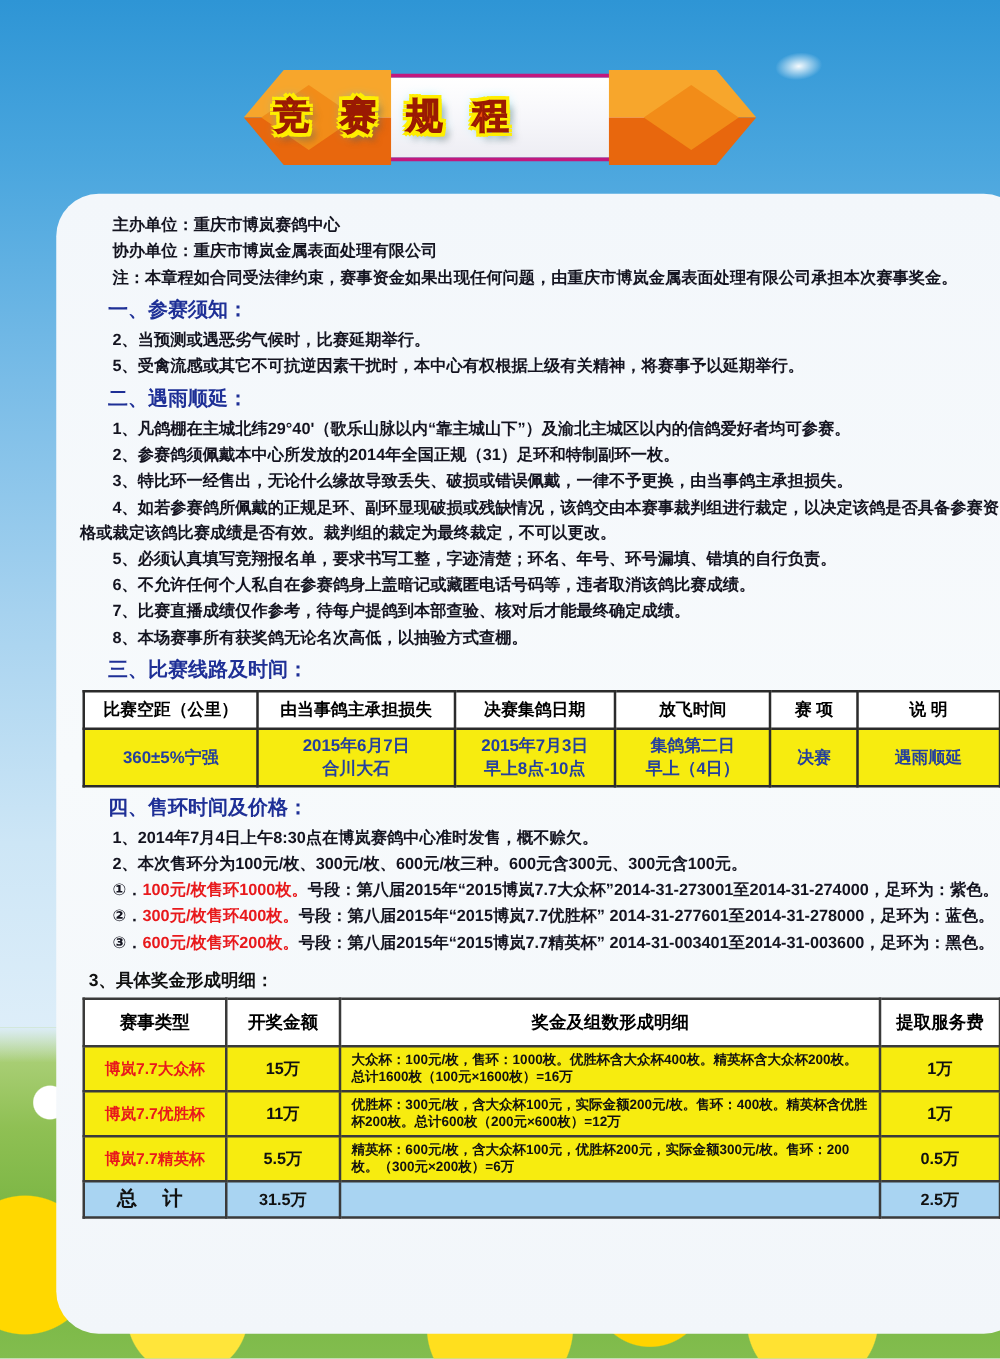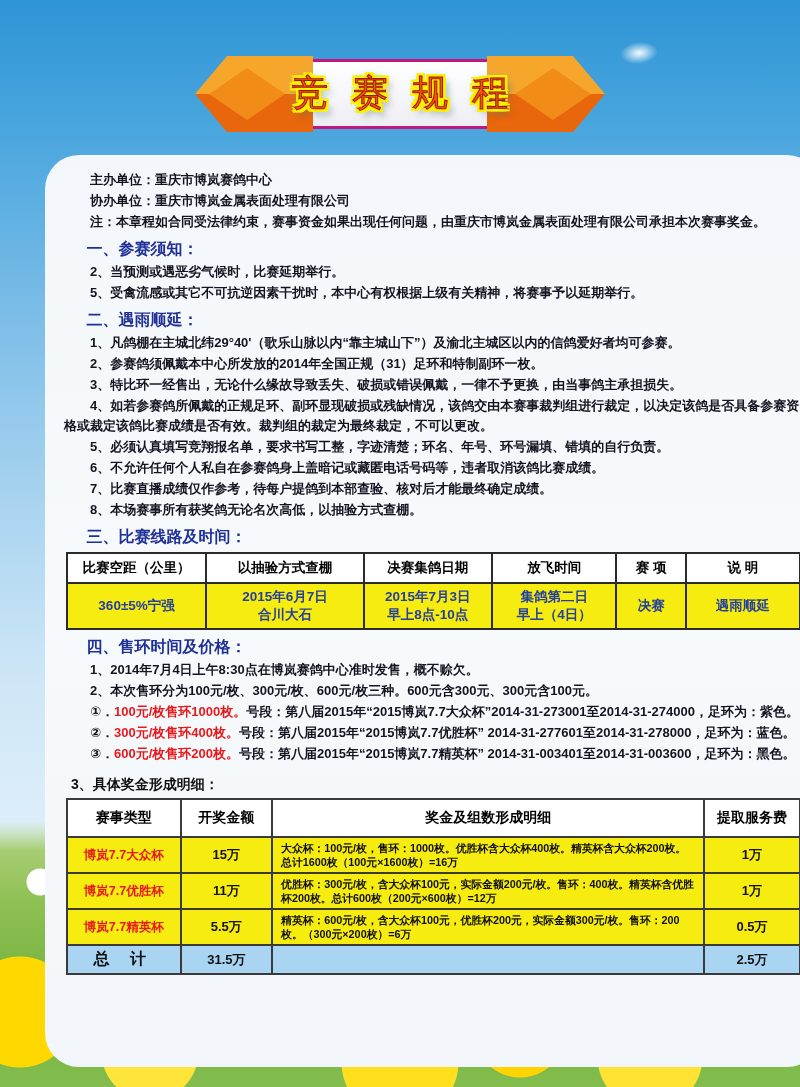--- a/index.html
+++ b/index.html
@@ -27,21 +27,21 @@
   .banner-band {
     position:absolute; left:52px; right:52px; top:3px; bottom:3px;
     background:linear-gradient(180deg,#ffffff 0%,#f6f6fa 55%,#ededf3 100%);
     border-top:3px solid #c2187e; border-bottom:3px solid #c2187e;
   }
   .cap { position:absolute; top:0; width:118px; height:76px; }
   .cap.left  { left:0; }
   .cap.right { right:0; transform:scaleX(-1); }
   .banner-title {
     position:absolute; left:0; right:0; top:50%; transform:translateY(-52%);
-    text-align:center; font-size:36px; font-weight:normal;
+    text-align:left; font-size:29px; font-weight:bold;
     letter-spacing:24px; padding-left:24px;
     color:#f2560e; -webkit-text-stroke:1px #9a1a02;
     text-shadow:
       -3px -3px 0 #ffee00, 3px -3px 0 #ffee00, -3px 3px 0 #ffee00, 3px 3px 0 #ffee00,
       0 -3px 0 #ffee00, 0 3px 0 #ffee00, -3px 0 0 #ffee00, 3px 0 0 #ffee00,
       0 0 9px #35d6f0, 5px 6px 6px rgba(70,70,70,.55);
     white-space:nowrap;
   }
 
   
@@ -165,21 +165,21 @@
         <col style="width:19%">
           <col style="width:21.5%">
           <col style="width:17.5%">
         <col style="width:17%">
           <col style="width:9.5%">
           <col style="width:15.5%">
       </colgroup>
       <tbody>
           <tr>
         <th>比赛空距（公里）</th>
-        <th>以抽验方式查棚</th>
+        <th>由当事鸽主承担损失</th>
         <th>决赛集鸽日期</th>
         <th>放飞时间</th>
         <th>赛 项</th>
         <th>说 明</th>
       </tr>
       <tr>
         <td>360±5%宁强</td>
         <td>2015年6月7日
 合川大石</td>
         <td>2015年7月3日

